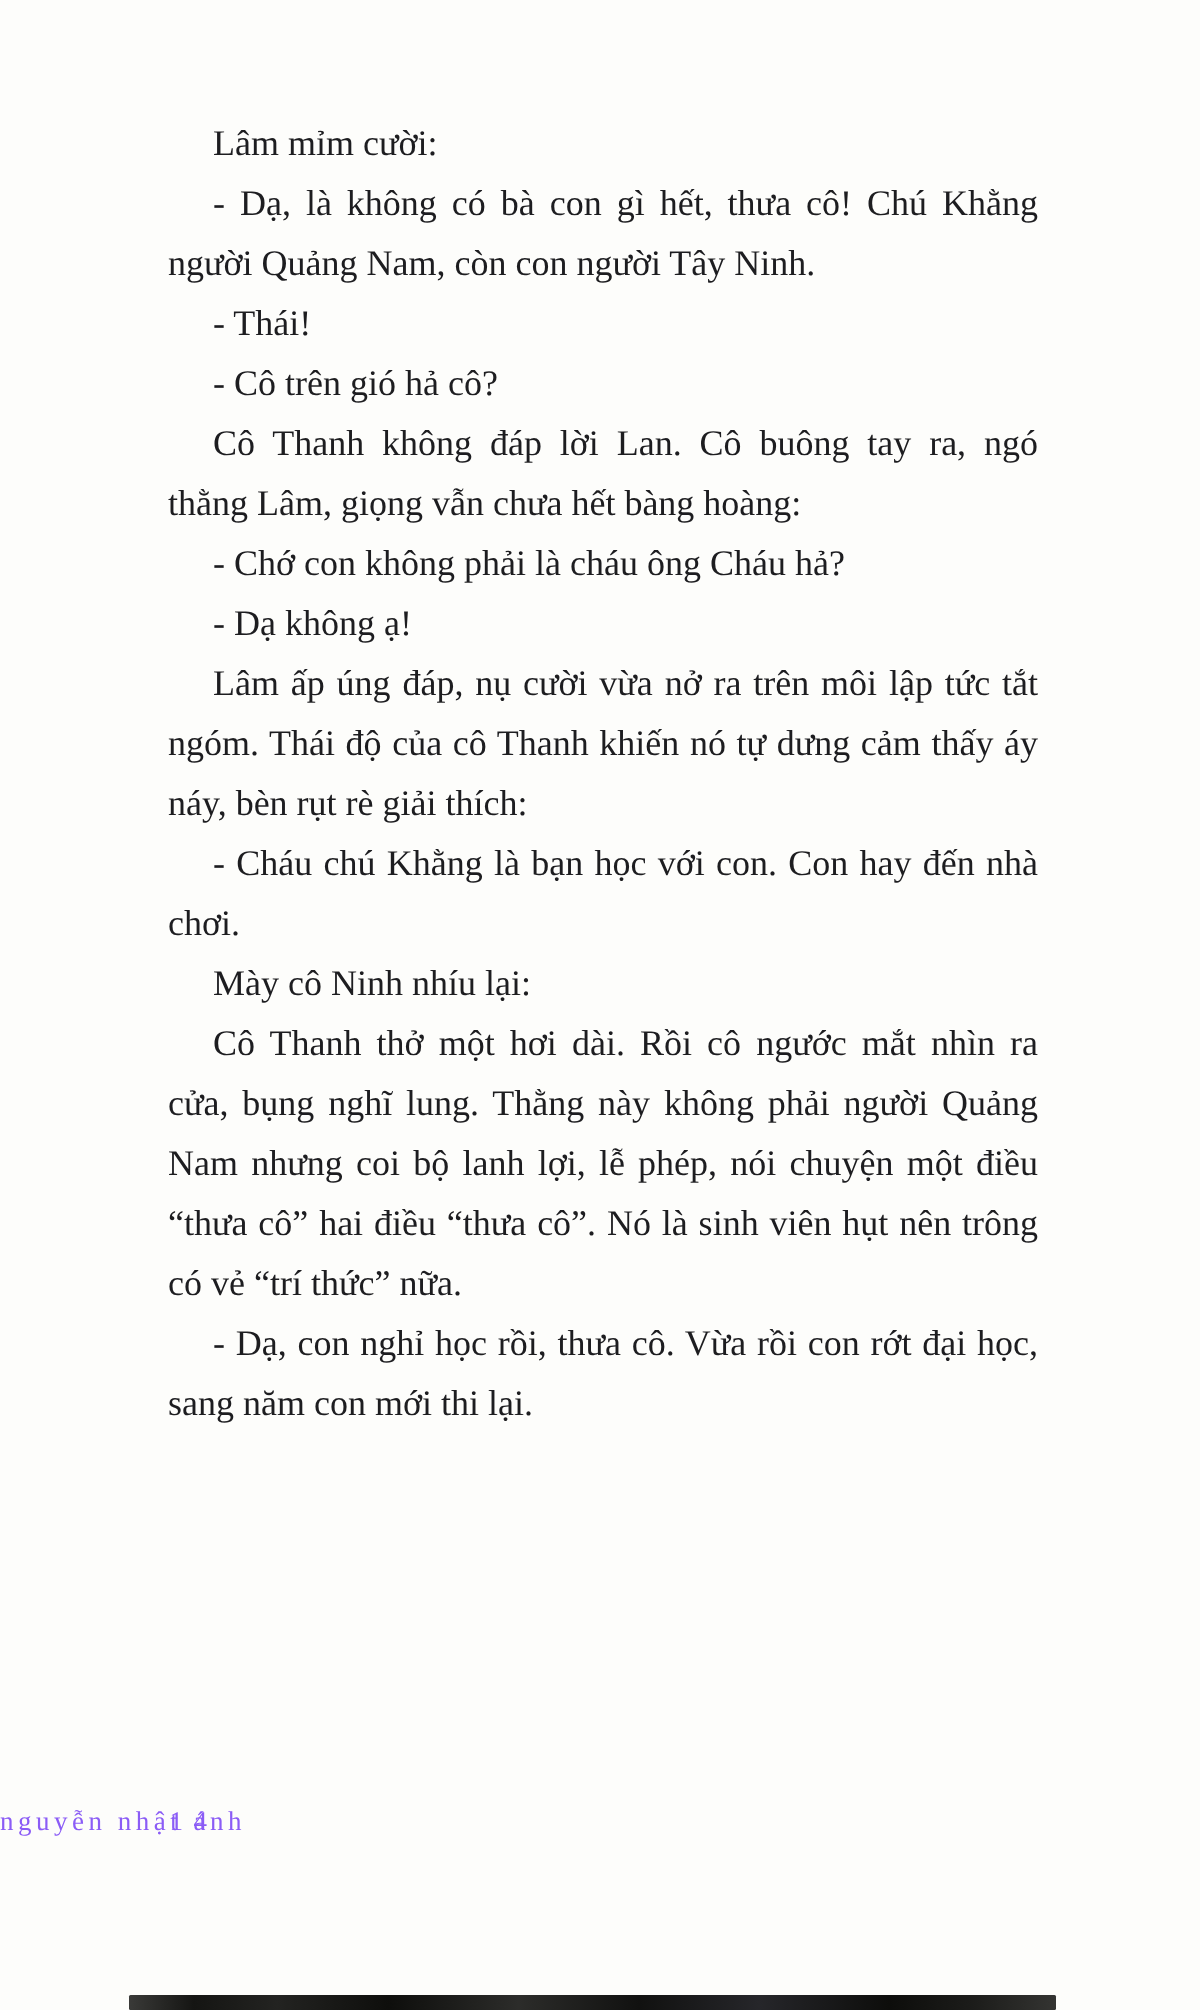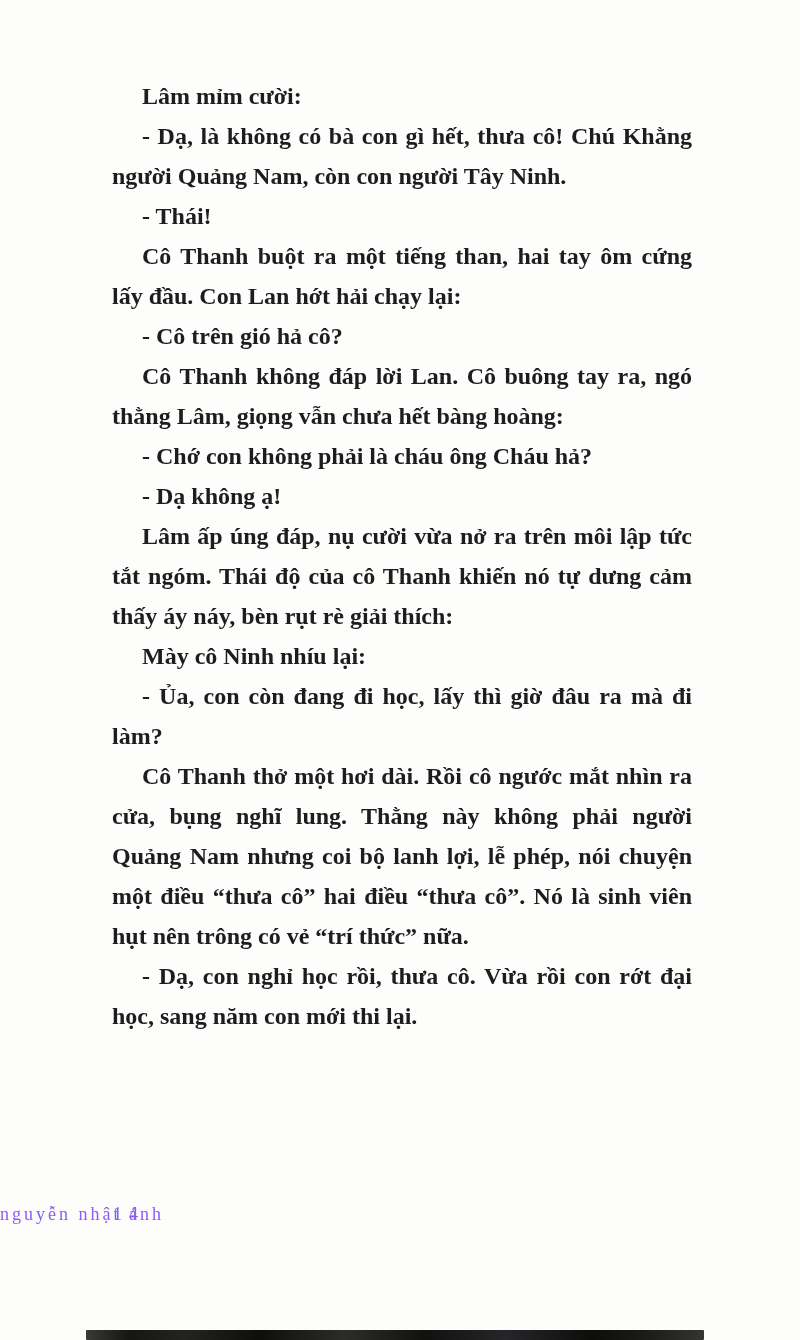--- a/index.html
+++ b/index.html
@@ -19,21 +19,20 @@
     top: 76px;
     width: 580px;
     font-size: 24px;
     line-height: 40px;
     color: #1d1d20;
     text-align: justify;
   }
   .text-block p {
     text-indent: 30px;
     margin: 0;
-    font-weight: bold;
   }
   .footer {
     position: absolute;
     top: 1204px;
     left: 0;
     width: 100%;
     height: 32px;
     font-size: 18px;
     color: #8b5cf6;
   }
@@ -65,28 +64,27 @@
 </style>
 </head>
 <body>
 
 <div class="page">
 
   <div class="text-block">
     <p>Lâm mỉm cười:</p>
     <p>- Dạ, là không có bà con gì hết, thưa cô! Chú Khằng người Quảng Nam, còn con người Tây Ninh.</p>
     <p>- Thái!</p>
-    <p>Cô Thanh buột ra một tiếng than, hai tay ôm cứng lấy đầu. Con Lan hớt hải chạy lại:</p>
     <p>- Cô trên gió hả cô?</p>
     <p>Cô Thanh không đáp lời Lan. Cô buông tay ra, ngó thằng Lâm, giọng vẫn chưa hết bàng hoàng:</p>
     <p>- Chớ con không phải là cháu ông Cháu hả?</p>
     <p>- Dạ không ạ!</p>
     <p>Lâm ấp úng đáp, nụ cười vừa nở ra trên môi lập tức tắt ngóm. Thái độ của cô Thanh khiến nó tự dưng cảm thấy áy náy, bèn rụt rè giải thích:</p>
+    <p>- Cháu chú Khằng là bạn học với con. Con hay đến nhà chơi.</p>
     <p>Mày cô Ninh nhíu lại:</p>
-    <p>- Ủa, con còn đang đi học, lấy thì giờ đâu ra mà đi làm?</p>
     <p>Cô Thanh thở một hơi dài. Rồi cô ngước mắt nhìn ra cửa, bụng nghĩ lung. Thằng này không phải người Quảng Nam nhưng coi bộ lanh lợi, lễ phép, nói chuyện một điều “thưa cô” hai điều “thưa cô”. Nó là sinh viên hụt nên trông có vẻ “trí thức” nữa.</p>
     <p>- Dạ, con nghỉ học rồi, thưa cô. Vừa rồi con rớt đại học, sang năm con mới thi lại.</p>
   </div>
 
   <div class="footer">
     <span class="page-number">14</span>
     <span class="running-title">nguyễn nhật ánh</span>
   </div>
 
   <div class="scan-edge"></div>

